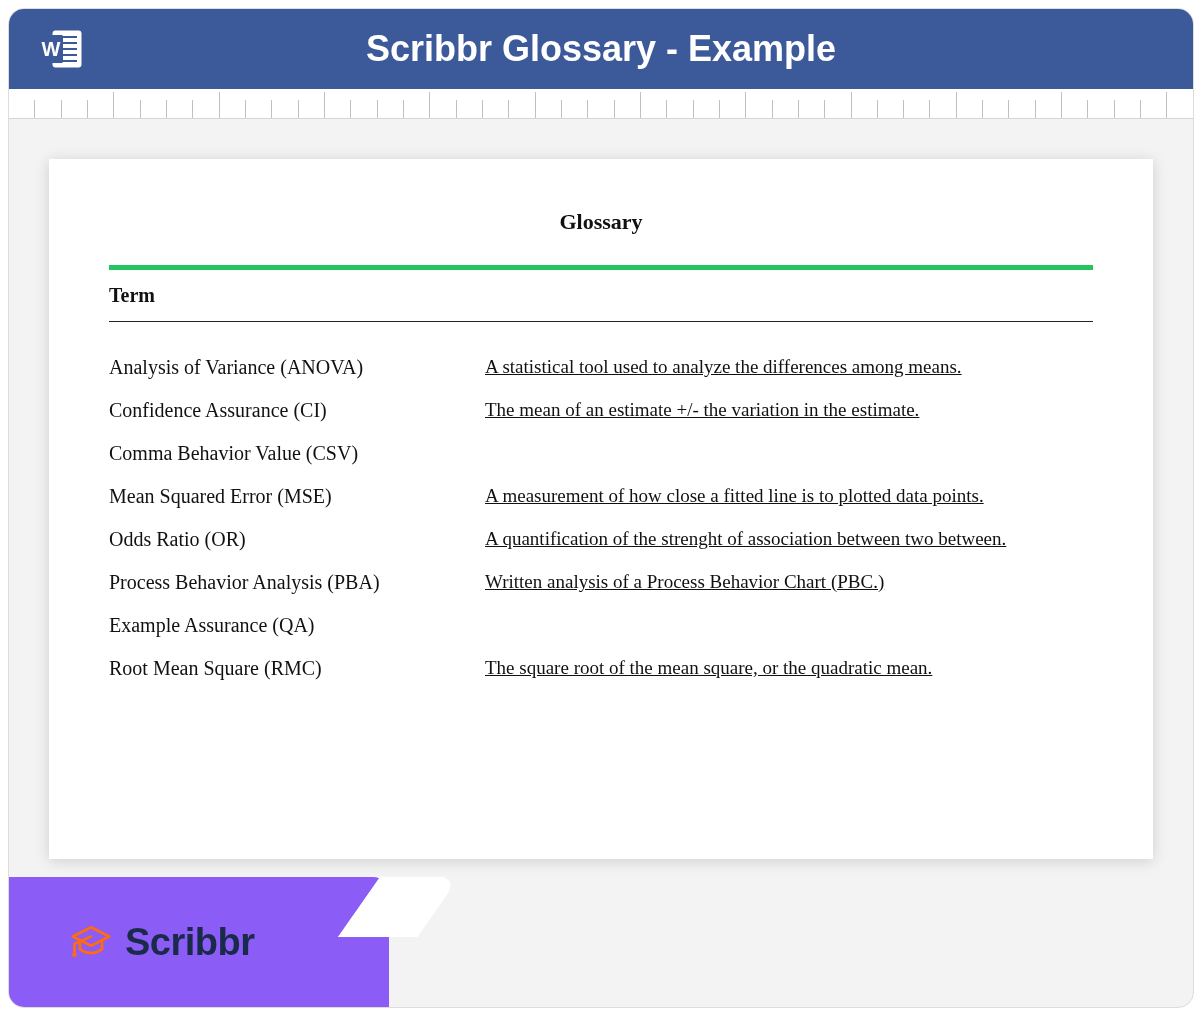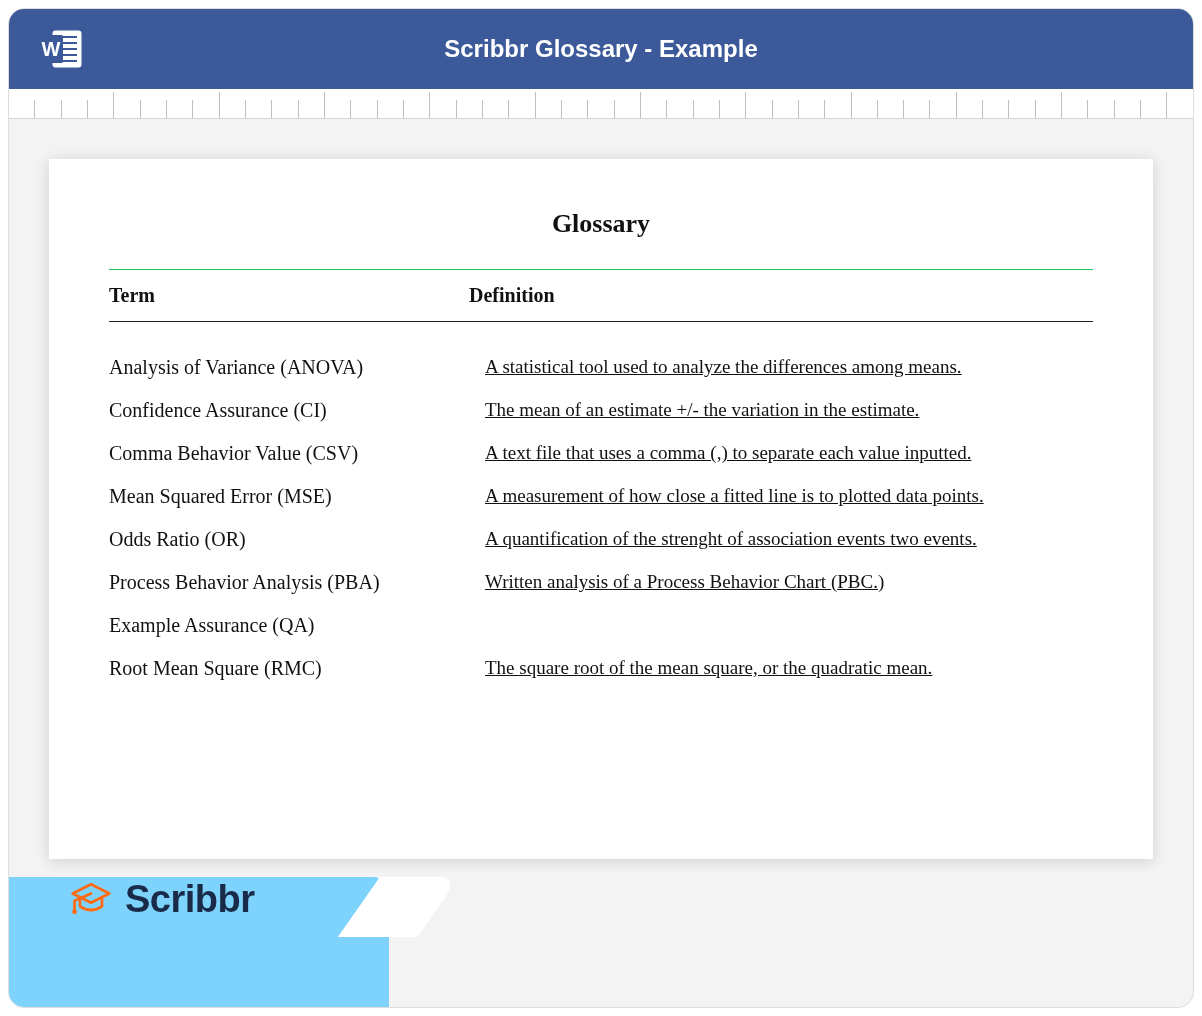--- a/index.html
+++ b/index.html
@@ -34,21 +34,21 @@
   height: 56px;
   display: flex;
   align-items: center;
   justify-content: center;
 }
 .header-title {
   flex: 1;
   text-align: center;
   color: #fff;
   font-family: -apple-system, 'Segoe UI', Arial, sans-serif;
-  font-size: 24px;
+  font-size: 36px;
   font-weight: 600;
   padding-right: 56px;
 }
 .ruler {
   height: 30px;
   background: #fff;
   border-bottom: 1px solid #d5d5d5;
   display: flex;
   align-items: flex-end;
   padding: 0;
@@ -70,30 +70,30 @@
 .page {
   background: #fff;
   width: 100%;
   min-height: 700px;
   box-shadow: 0 2px 14px rgba(0,0,0,0.15);
   padding: 50px 60px 60px 60px;
 }
 .doc-title {
   text-align: center;
   font-weight: 700;
-  font-size: 26px;
+  font-size: 22px;
   color: #111;
   margin-bottom: 30px;
 }
 .glossary-table {
   width: 100%;
 }
 .thead {
   display: flex;
-  border-top: 1px solid #22c55e;
+  border-top: 5px solid #22c55e;
   border-bottom: 1px solid #222;
   padding: 14px 0;
 }
 .th, .td-term {
   font-weight: 700;
   font-size: 20px;
   color: #111;
 }
 .th-term, .td-term { width: 360px; padding-right: 16px; }
 .th-def, .td-def { flex: 1; }
@@ -107,24 +107,24 @@
   gap: 16px;
 }
 .td-term { font-weight: 400; }
 .td-def { font-weight: 400; text-decoration: underline; }
 .logo-flap {
   position: absolute;
   left: 0;
   bottom: 0;
   width: 380px;
   height: 130px;
-  background: #7dd3fc;
+  background: #8b5cf6;
   border-top-right-radius: 16px;
   display: flex;
-  align-items: flex-start;
+  align-items: center;
   padding-left: 60px;
 }
 .logo-flap::before {
   content: "";
   position: absolute;
   top: -1px;
   right: -50px;
   width: 80px;
   height: 60px;
   background: #fff;
@@ -219,42 +219,40 @@
       <div class="tick"></div>
     <div class="tick major"></div>
   </div>
 
   <div class="workspace">
     <div class="page">
       <div class="doc-title">Glossary</div>
       <div class="glossary-table">
         <div class="thead">
           <div class="th th-term">Term</div>
-          <div class="th th-def">Definition</div>
         </div>
         <div class="tbody">
           <div class="trow">
             <div class="td-term">Analysis of Variance (ANOVA)</div>
             <div class="td-def">A statistical tool used to analyze the differences among means.</div>
           </div>
           <div class="trow">
             <div class="td-term">Confidence Assurance (CI)</div>
             <div class="td-def">The mean of an estimate +/- the variation in the estimate.</div>
           </div>
           <div class="trow">
             <div class="td-term">Comma Behavior Value (CSV)</div>
-            <div class="td-def">A text file that uses a comma (,) to separate each value inputted.</div>
           </div>
           <div class="trow">
             <div class="td-term">Mean Squared Error (MSE)</div>
             <div class="td-def">A measurement of how close a fitted line is to plotted data points.</div>
           </div>
           <div class="trow">
             <div class="td-term">Odds Ratio (OR)</div>
-            <div class="td-def">A quantification of the strenght of association events two events.</div>
+            <div class="td-def">A quantification of the strenght of association between two between.</div>
           </div>
           <div class="trow">
             <div class="td-term">Process Behavior Analysis (PBA)</div>
             <div class="td-def">Written analysis of a Process Behavior Chart (PBC.)</div>
           </div>
           <div class="trow">
             <div class="td-term">Example Assurance (QA)</div>
           </div>
           <div class="trow">
             <div class="td-term">Root Mean Square (RMC)</div>

